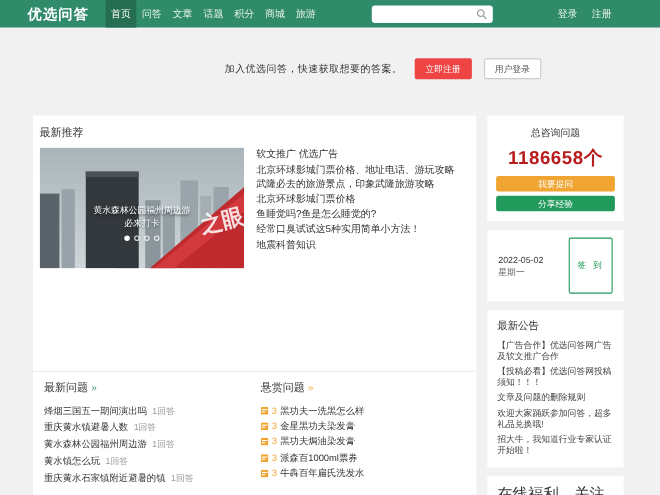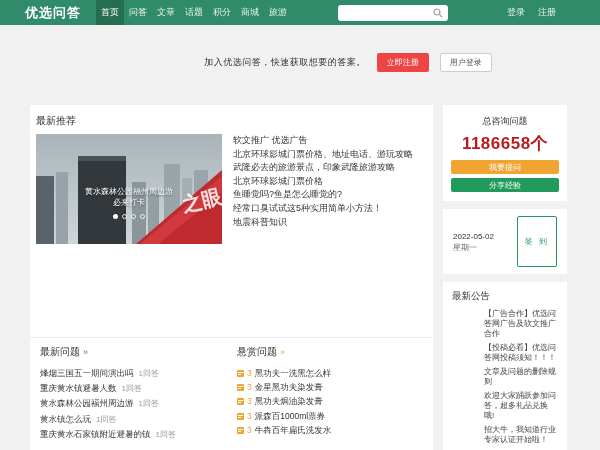--- a/index.html
+++ b/index.html
@@ -64,21 +64,21 @@
   .stats-count { font-size:17px; font-weight:bold; color:#b91c1c; margin:4px 0 5px; letter-spacing:.5px; }
   .btn-ask { display:block; width:100%; height:14px; background:#f0a532; border:none; color:#fff; font-size:8px; border-radius:2px; cursor:pointer; margin-bottom:4px; }
   .btn-share { display:block; width:100%; height:14px; background:#219a5c; border:none; color:#fff; font-size:8px; border-radius:2px; cursor:pointer; }
   .checkin-card { padding:7px 10px; display:flex; align-items:center; justify-content:space-between; }
   .checkin-date { font-size:8px; color:#333; line-height:11px; }
   .checkin-week { color:#666; }
   .btn-checkin { background:#fff; border:1px solid #219a5c; color:#219a5c; font-size:8px; padding:19px 7px; border-radius:2px; cursor:pointer; letter-spacing:2px; }
   .ann-card { padding:8px 9px 6px; }
   .ann-title { font-size:9.5px; color:#333; font-weight:500; margin-bottom:6px; }
   .ann-list { list-style:none; }
-  .ann-list li { font-size:8px; color:#444; line-height:10px; margin-bottom:4px; cursor:pointer;margin-left:32px; }
+  .ann-list li { font-size:8px; color:#444; line-height:10px; margin-bottom:4px; cursor:pointer; }
   .qr-card { padding:8px 9px; }
   .qr-title { font-size:14px; color:#333; margin-bottom:6px; }
 </style>
 </head>
 <body>
 
 <div class="page">
 
   <header class="navbar">
     <div class="logo">优选问答</div>

